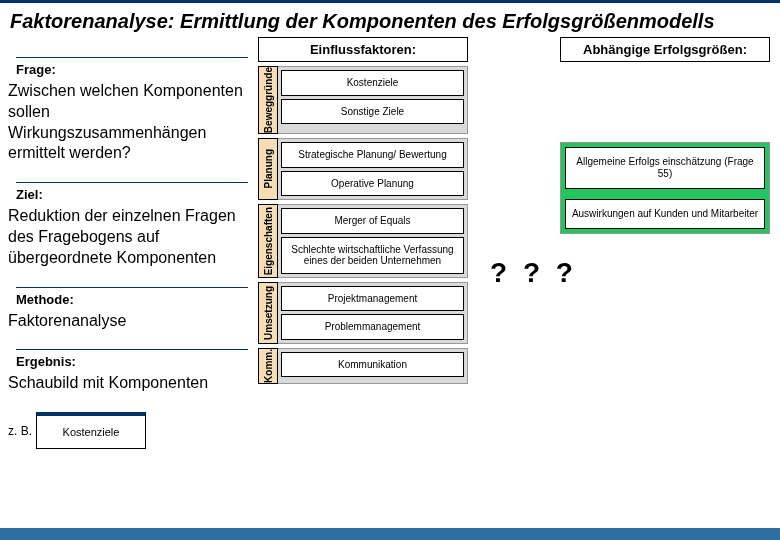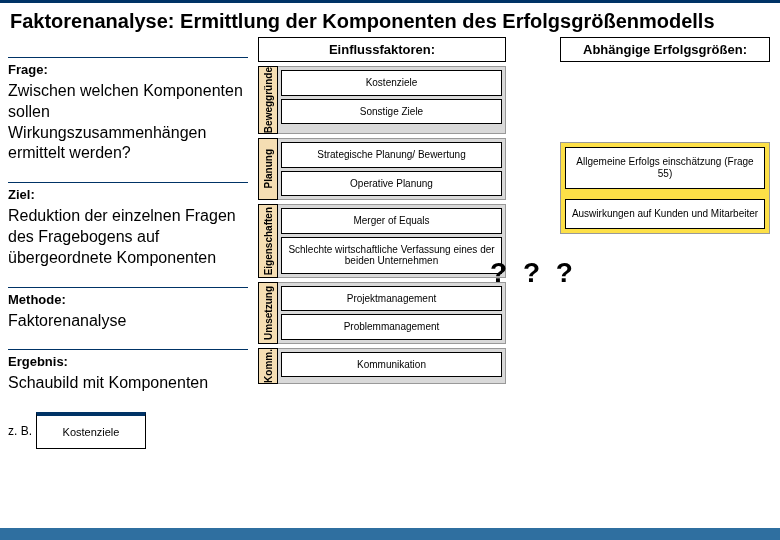--- a/index.html
+++ b/index.html
@@ -1,43 +1,43 @@
 <!DOCTYPE html>
 <html><head>
 <meta charset="utf-8">
 <style>
   * { box-sizing: border-box; margin: 0; padding: 0; }
   body { font-family: Arial, sans-serif; background: #fff; width: 780px; height: 540px; position: relative; overflow: hidden; }
   
-  .title-bar { border-top: 3px solid #003366; padding: 6px 10px 4px 10px; }
+  .title-bar { border-top: 3px solid #003366; padding: 6px 10px 4px 10px; font-style: italic; }
   .title { font-size: 20px; font-weight: bold; color: #000; line-height: 1.2; }
   
   .main { position: relative; width: 100%; height: 480px; }
   
   .left-col { position: absolute; left: 8px; top: 20px; width: 240px; }
-  .section-head { font-weight: bold; font-size: 13px; margin-bottom: 4px; border-top: 1px solid #003366; padding-top: 4px; }
+  .section-head { font-weight: bold; font-size: 13px; margin-bottom: 4px; border-top: 1px solid #003366; padding-top: 4px; margin-left: 8px; }
   .section-body { font-size: 16px; font-weight: normal; line-height: 1.3; margin-bottom: 18px; }
   
   .example-row { display: flex; align-items: stretch; }
   .example-zb { font-size: 12px; width: 28px; padding-top: 12px; }
   .example-box { border: 1px solid #000; border-top: 4px solid #003366; padding: 10px 8px; font-size: 11px; width: 110px; text-align: center; }
   
-  .mid-col { position: absolute; left: 258px; top: 0; width: 248px; }
+  .mid-col { position: absolute; left: 258px; top: 0; width: 210px; }
   .col-header { border: 1px solid #000; background: #fff; font-weight: bold; font-size: 13px; text-align: center; padding: 4px 2px; margin-bottom: 4px; }
   
   .group-row { display: flex; margin-bottom: 4px; }
   .vlabel { width: 20px; border: 1px solid #000; background: #f5deb3; display: flex; align-items: center; justify-content: center; font-size: 10px; font-weight: bold; }
   .vlabel span { writing-mode: vertical-rl; transform: rotate(180deg); white-space: nowrap; }
   .group-boxes { flex: 1; background: #d9d9d9; border: 1px solid #999; border-left: none; padding: 3px; display: flex; flex-direction: column; gap: 3px; }
   .factor-box { border: 1px solid #000; background: #fff; font-size: 10px; padding: 6px 4px; text-align: center; line-height: 1.15; }
   
   .qmarks { position: absolute; left: 490px; top: 220px; font-size: 28px; font-weight: bold; letter-spacing: 4px; }
   
   .right-col { position: absolute; left: 560px; top: 0; width: 210px; }
-  .right-boxes-wrap { background: #fde047; border: 1px solid #999; padding: 4px; display: flex; flex-direction: column; gap: 10px; margin-top: 80px; }
+  .right-boxes-wrap { background: #22c55e; border: 1px solid #999; padding: 4px; display: flex; flex-direction: column; gap: 10px; margin-top: 80px; }
   .right-box { border: 1px solid #000; background: #fff; font-size: 10px; padding: 8px 4px; text-align: center; line-height: 1.2; }
   
   .footer-bar { position: absolute; bottom: 0; left: 0; right: 0; height: 12px; background: #2f6fa0; }
 </style>
 </head>
 <body>
 
 <div class="title-bar">
   <div class="title">Faktorenanalyse: Ermittlung der Komponenten des Erfolgsgrößenmodells</div>
 </div>

